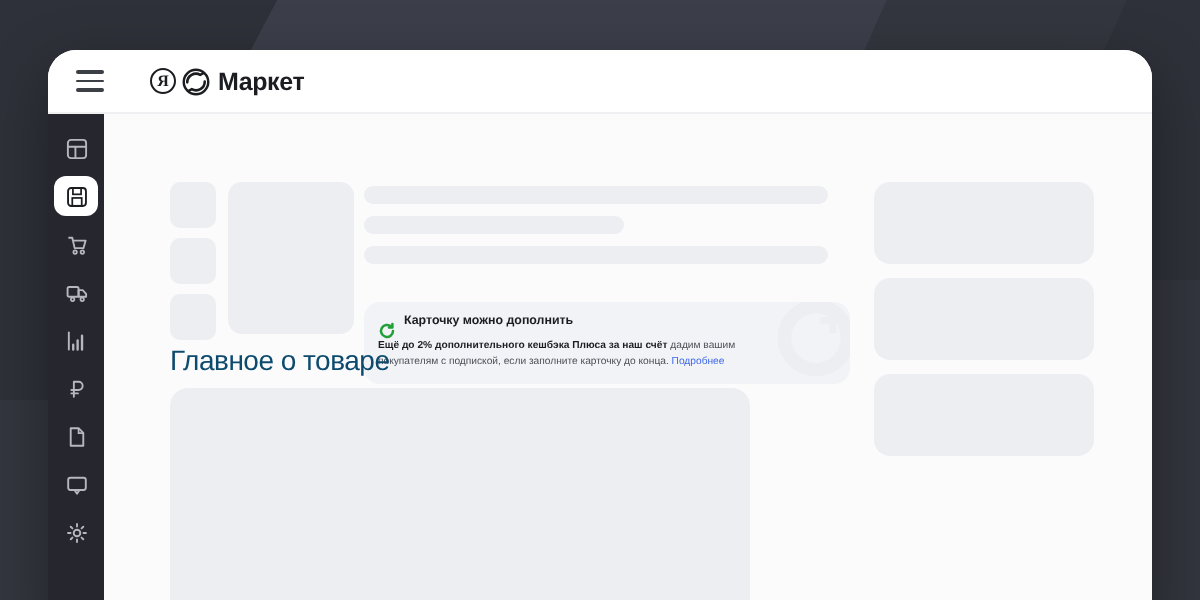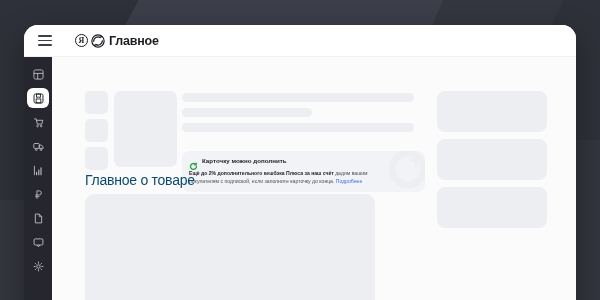--- a/index.html
+++ b/index.html
@@ -185,21 +185,21 @@
           <i></i>
       </div>
       <div class="brand">
         <span class="brand-ya">Я</span>
         <span class="brand-mark">
           <svg viewBox="0 0 16 16" width="14" height="14">
             <circle cx="8" cy="8" r="7" fill="none" stroke="#1c1d21" stroke-width="1.4"></circle>
             <path d="M3 8.2a5 5 0 0 1 7.4-4.3l1.8-1M13 7.8a5 5 0 0 1-7.4 4.3l-1.8 1" fill="none" stroke="#1c1d21" stroke-width="1.5" stroke-linecap="round"></path>
           </svg>
         </span>
-        <span class="brand-text">Главное</span>
+        <span class="brand-text">Маркет</span>
       </div>
     </div>
 
     <div class="rail">
 
       <div class="rail-item">
         <span>
           <svg width="11" height="11" viewBox="0 0 14 14" fill="none">
             <rect class="ic" x="1.2" y="1.2" width="11.6" height="11.6" rx="2" stroke-width="1.2"></rect>
             <path class="ic" d="M1.2 5.6h11.6M6 5.6v7.2" stroke-width="1.2"></path>

